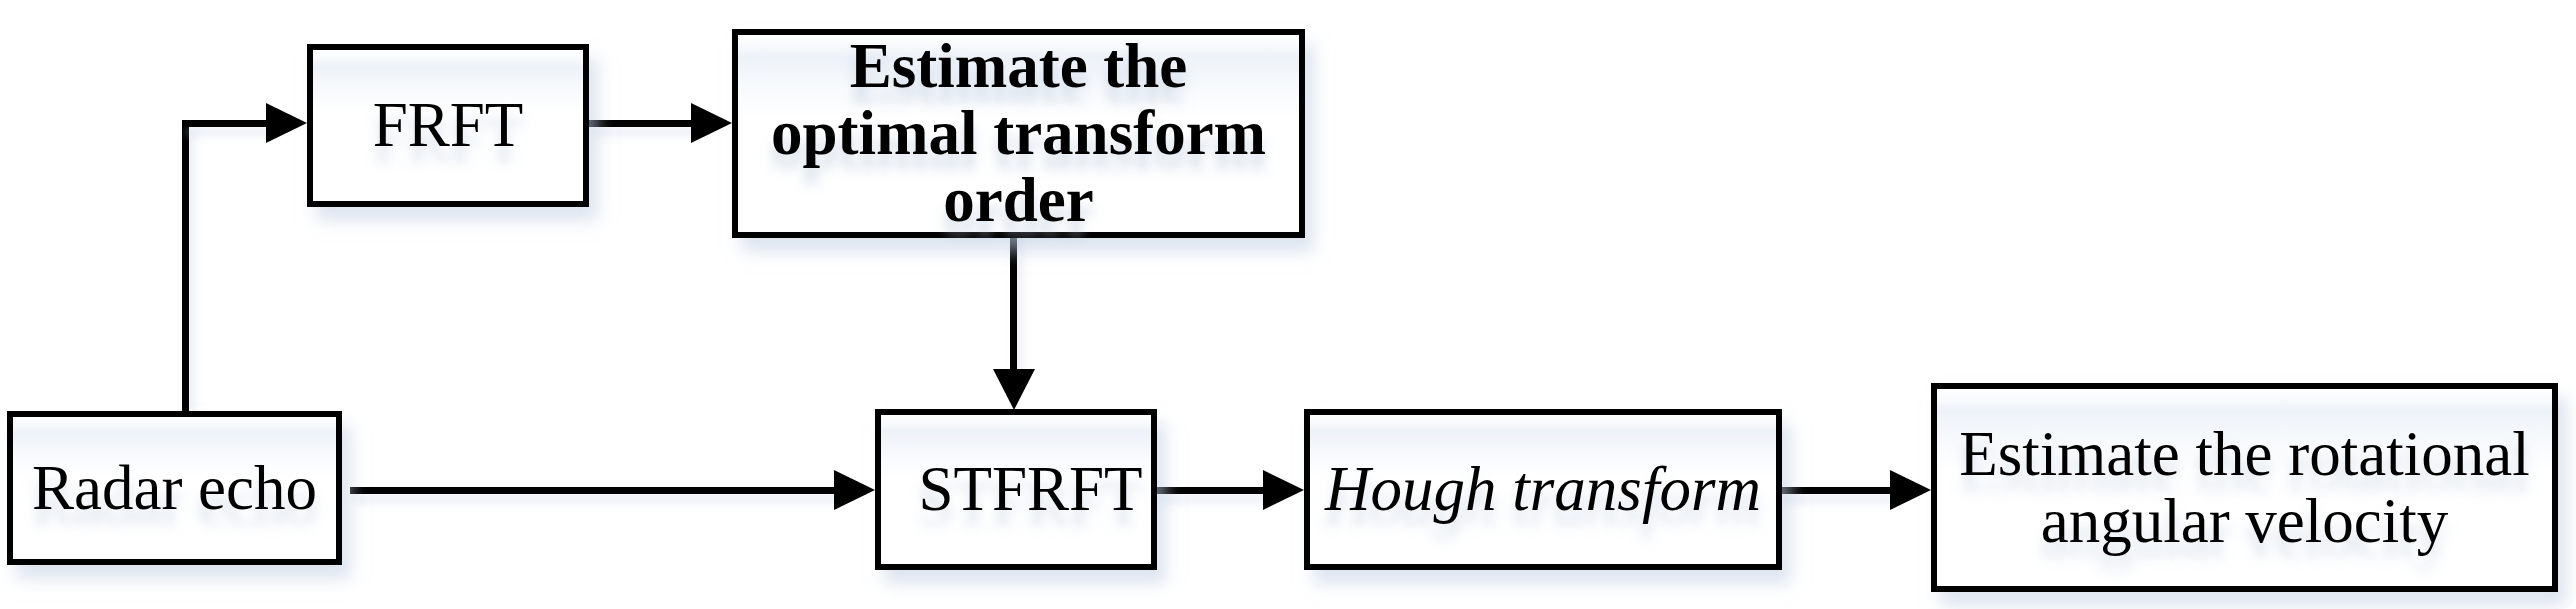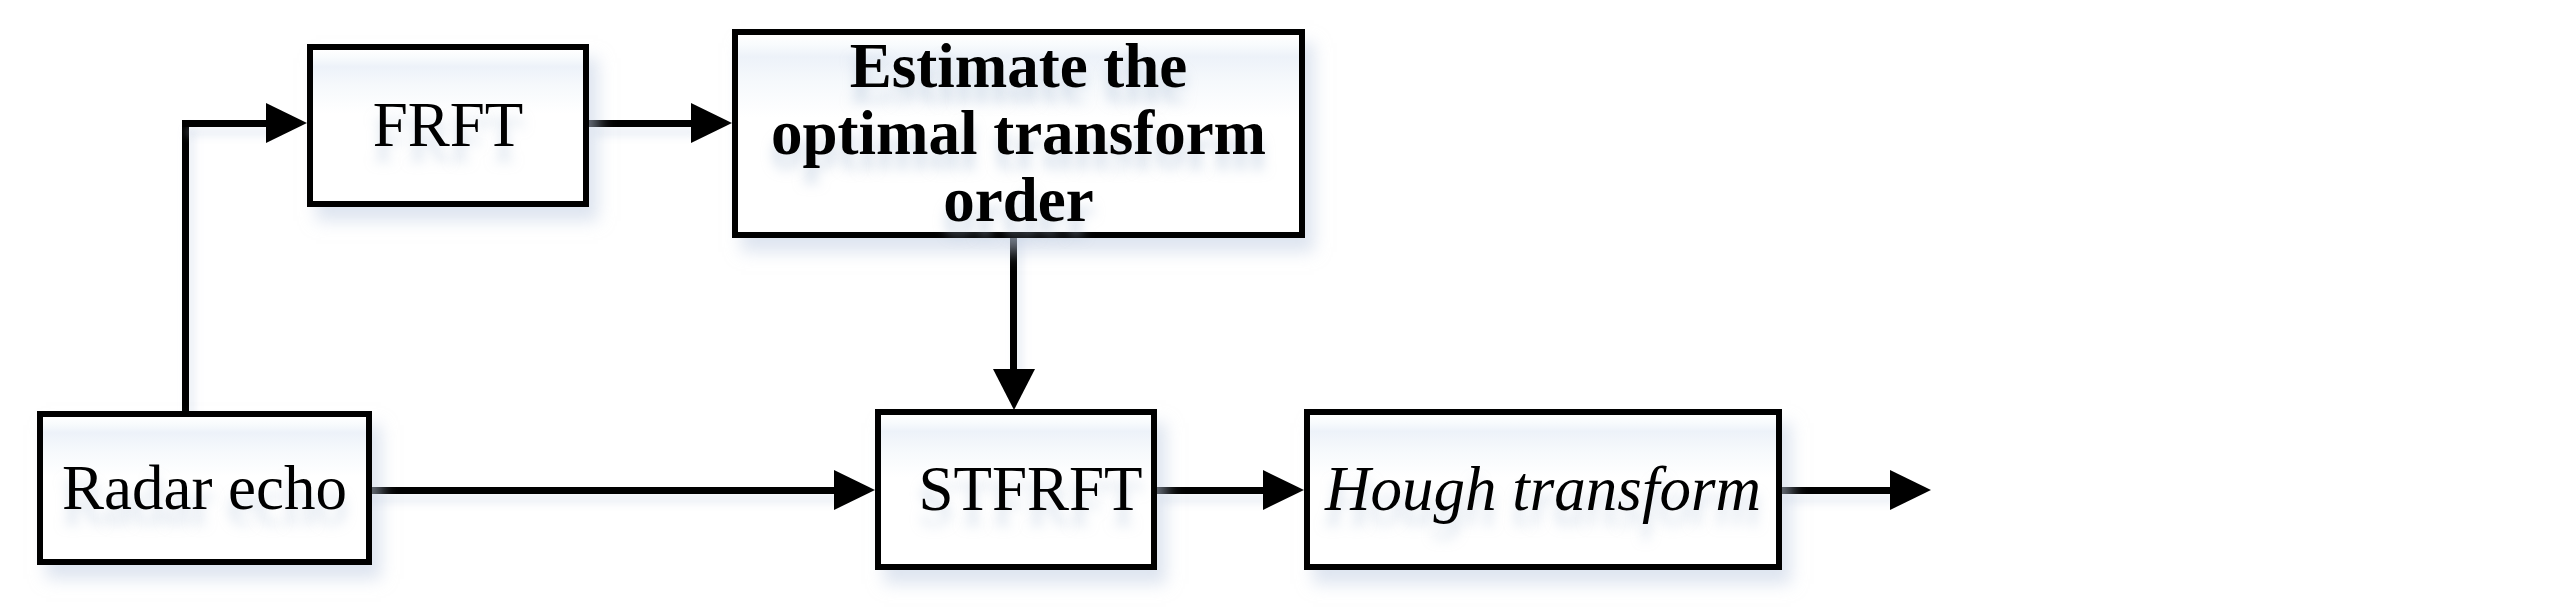--- a/index.html
+++ b/index.html
@@ -62,21 +62,21 @@
     position: absolute;
     width: 0; height: 0;
     border-left: 21px solid transparent;
     border-right: 21px solid transparent;
     border-top: 41px solid var(--line, #000);
   }
 
   
   .n-frft              { left: 307px;  top: 44px;  width: 282px; height: 163px; }
   .n-estimate-order    { left: 732px;  top: 29px;  width: 573px; height: 209px; font-weight: bold; }
-  .n-radar-echo        { left: 37px;   top: 411px; width: 335px; height: 154px; }
+  .n-radar-echo        { left: 7px;   top: 411px; width: 335px; height: 154px; }
   .n-stfrft            { left: 875px; top: 409px; width: 282px; height: 161px; justify-content: flex-end; }
   .n-hough             { left: 1304px; top: 409px; width: 478px; height: 161px; font-style: italic; }
   .n-estimate-velocity { left: 1931px; top: 383px; width: 627px; height: 209px; }
 
   
   .e-radar-up-v   { left: 182px;  top: 120px; width: 6.8px;   height: 298px; }
   .e-radar-up-h   { left: 182px;  top: 120px; width: 86px; height: 6.8px; }
   .a-into-frft    { left: 266px;  top: 103px; }
   .e-frft-order   { left: 589px;  top: 120px; width: 103px; height: 6.8px; }
   .a-into-order   { left: 691px;  top: 103px; }
@@ -126,15 +126,18 @@
   </div>
 
   <div class="node n-stfrft">
     <span class="label">STFRFT</span>
   </div>
 
   <div class="node n-hough">
     <span class="label">Hough transform</span>
   </div>
 
+  <div class="node n-estimate-velocity">
+    <span class="label">Estimate the rotational angular velocity</span>
+  </div>
 
 </div>
 
 
 </body></html>

